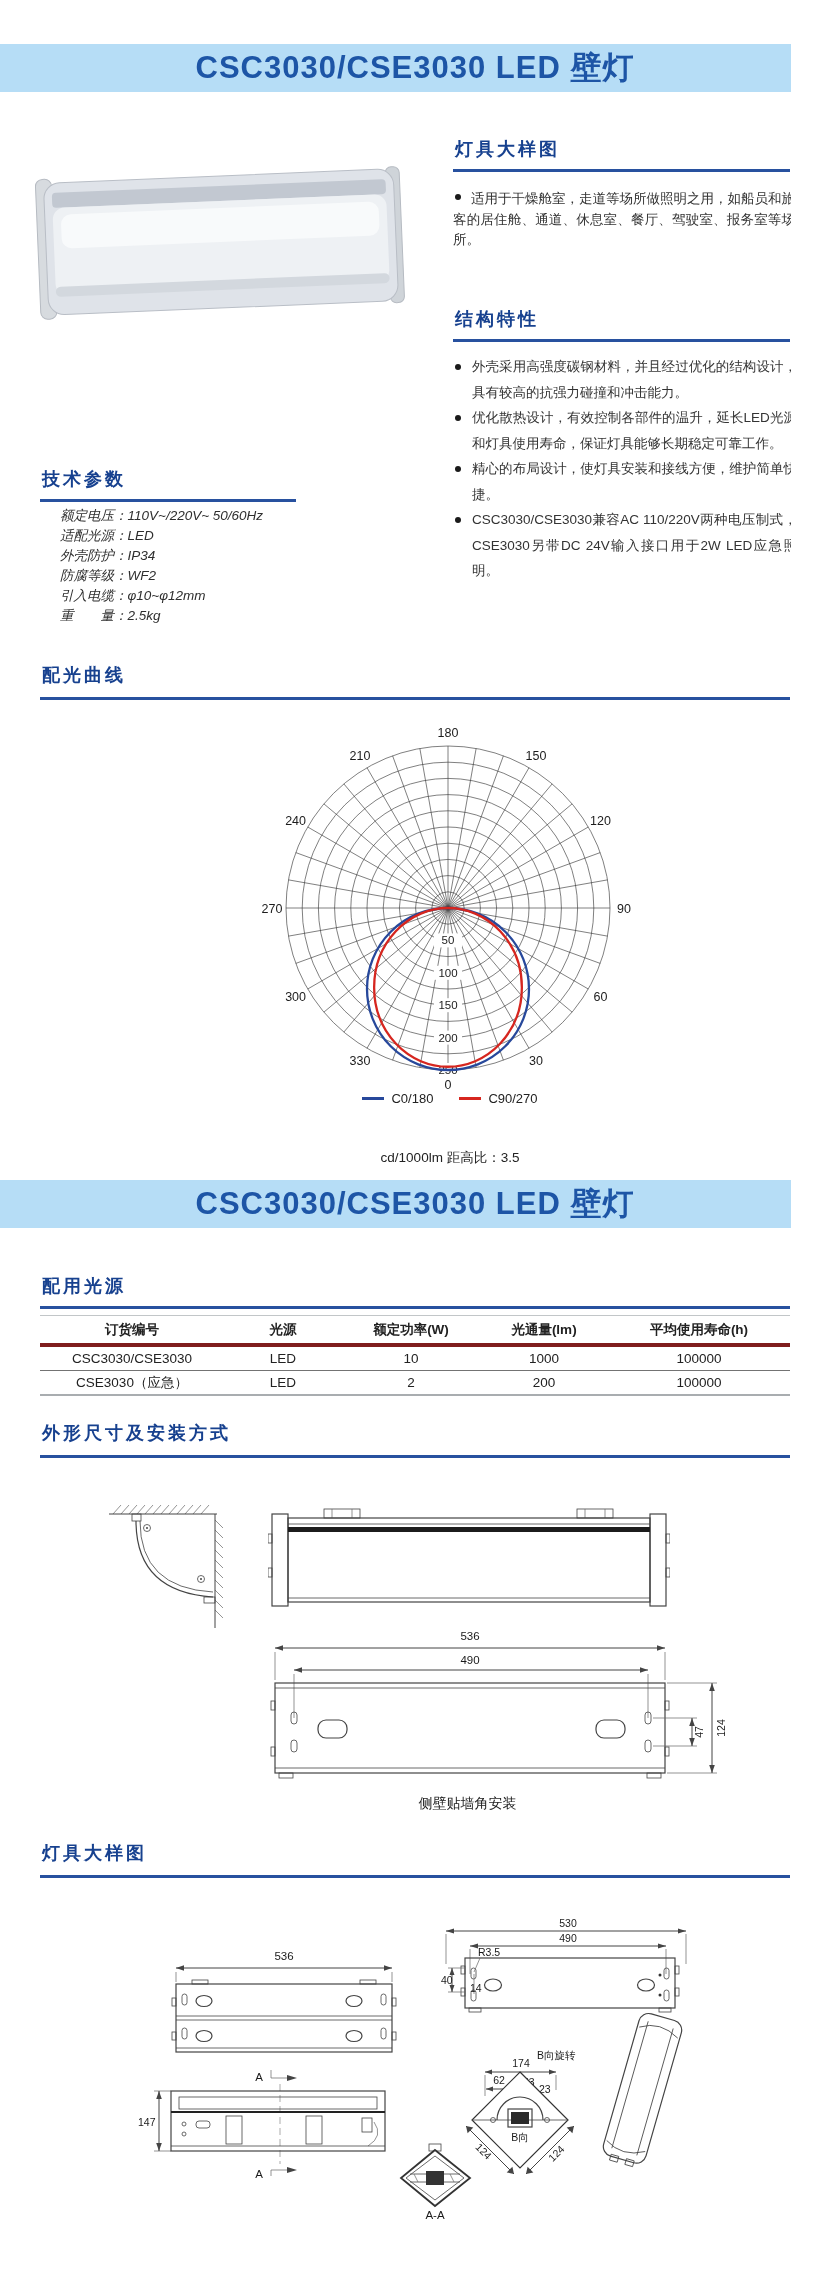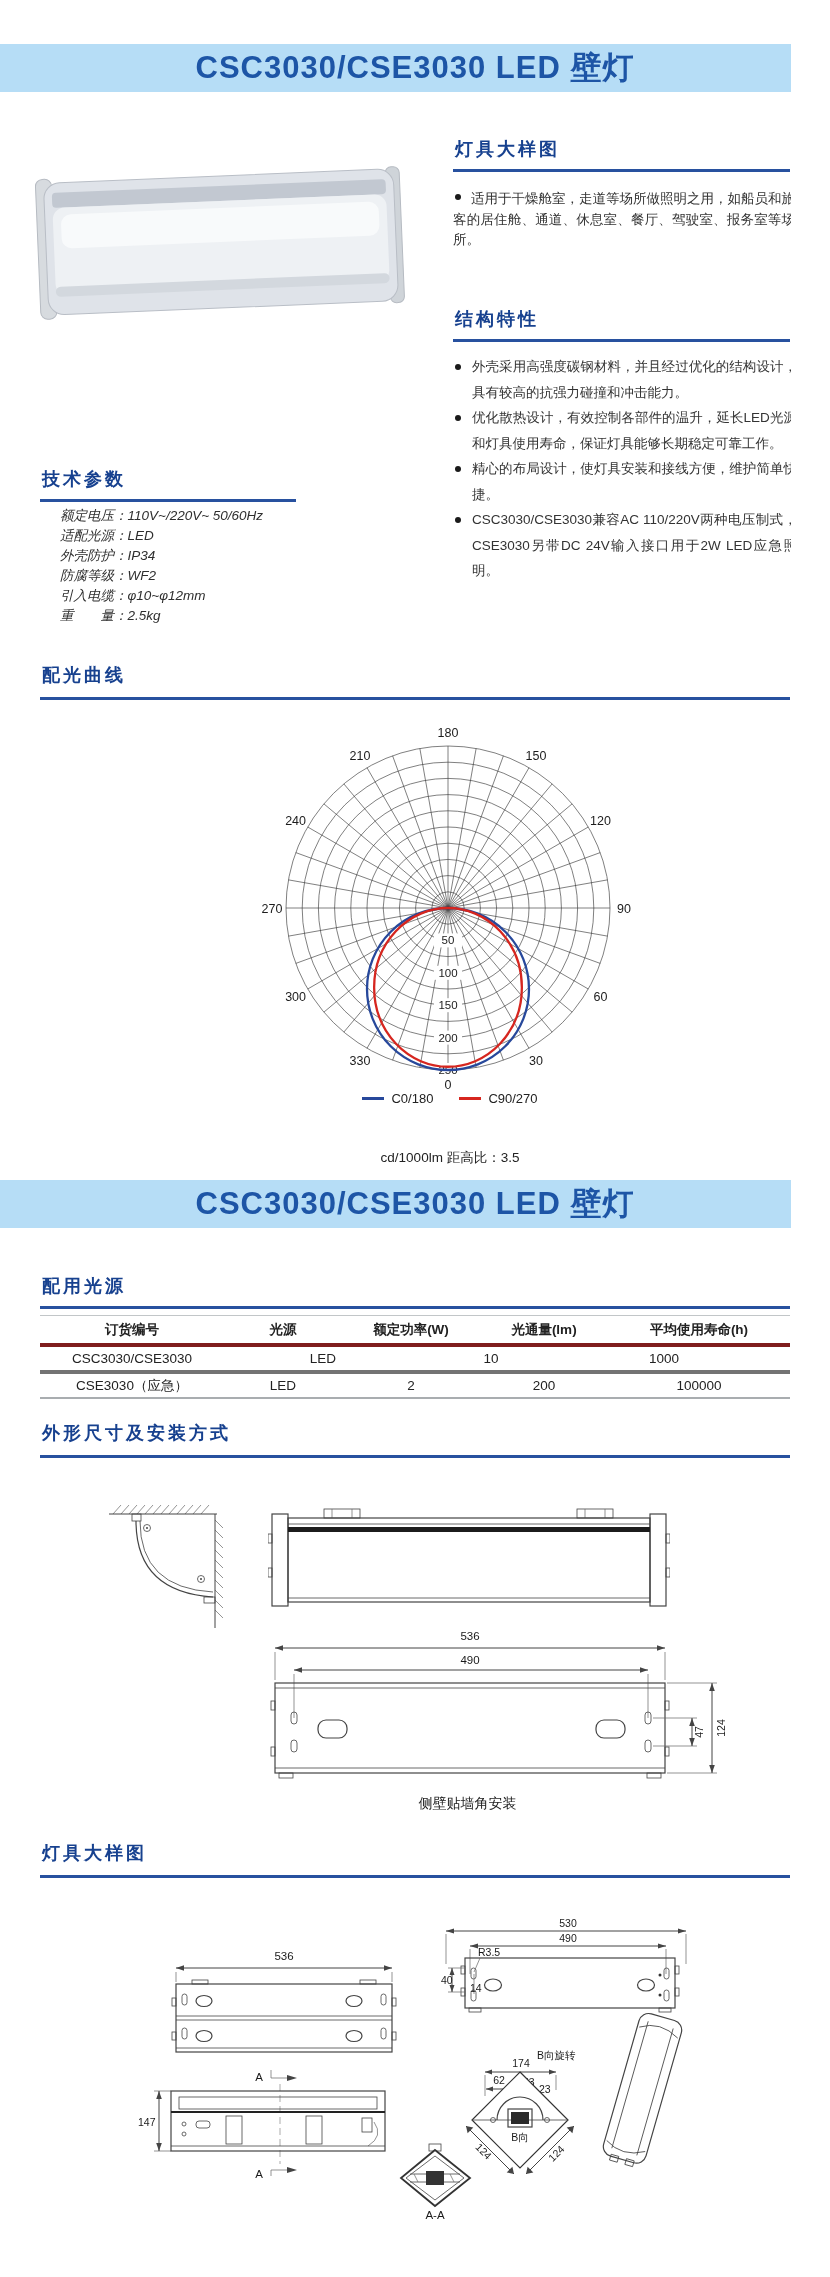--- a/index.html
+++ b/index.html
@@ -17,21 +17,21 @@
   .feat-dot{flex:0 0 17px;}
   .feat-dot span{display:block;width:6px;height:6px;border-radius:50%;background:#1a1a1a;margin-top:10px;}
   .feat-text{flex:1;text-align:justify;}
   .tech{position:absolute;font-size:13.5px;color:#2e2e2e;line-height:20px;}
   .tech-row{display:flex;font-style:italic;}
   .tech-label{white-space:pre;}
   .tbl{position:absolute;left:40px;top:1315px;width:750px;font-size:13.5px;color:#222;}
   .tbl-row{display:grid;grid-template-columns:184px 118px 138px 128px 182px;text-align:center;align-items:center;}
   .tbl-head{font-weight:bold;height:27px;border-top:1px solid #c2c6c8;border-bottom:4px solid #7f1d1d;}
   .tbl-r{height:23px;}
-  .tbl-r1{border-bottom:4px solid #737373;gap:40px;}
+  .tbl-r1{border-bottom:1px solid #737373;}
   .tbl-r2{border-bottom:2px solid #a9adb0;}
   .cap{position:absolute;font-size:14px;color:#222;text-align:center;}
   .legend{position:absolute;display:flex;align-items:center;justify-content:center;gap:26px;
           font-size:13px;color:#222;}
   .legend-item{display:flex;align-items:center;}
   .ldash{display:inline-block;width:22px;height:3px;margin-right:7px;}
   svg text{font-family:"Liberation Sans","DejaVu Sans",sans-serif;}
   .dim{font-size:11.5px;fill:#1a1a1a;}
   .dims{font-size:10.5px;fill:#1a1a1a;}
   .dln{stroke:#444;stroke-width:1;fill:none;}

